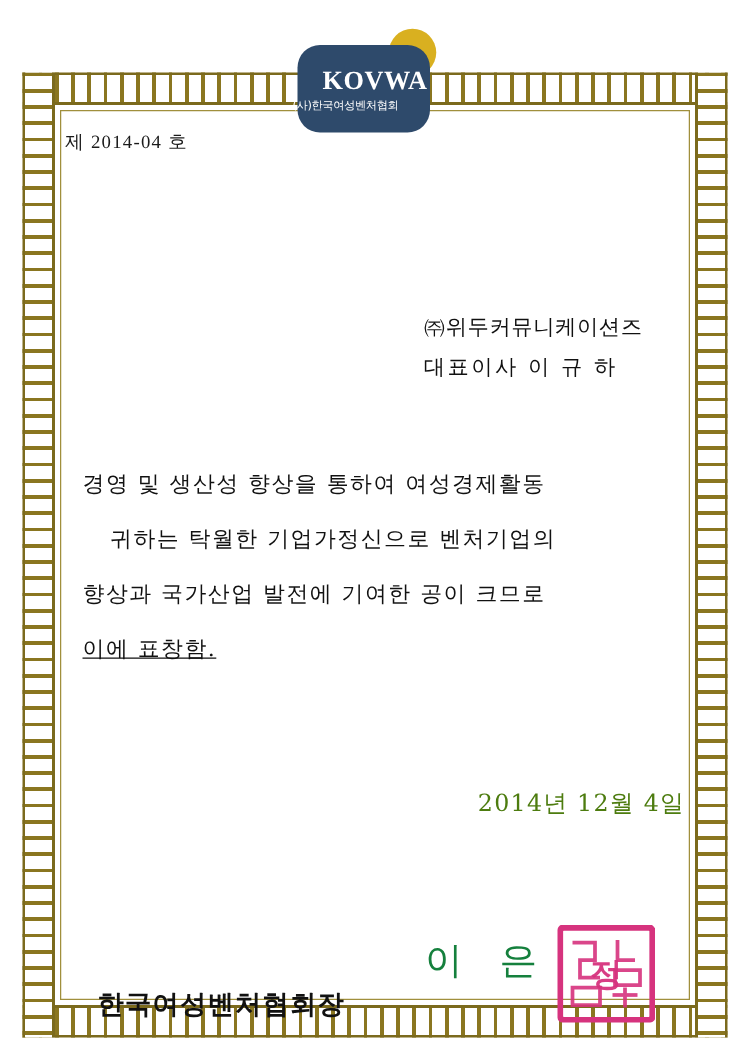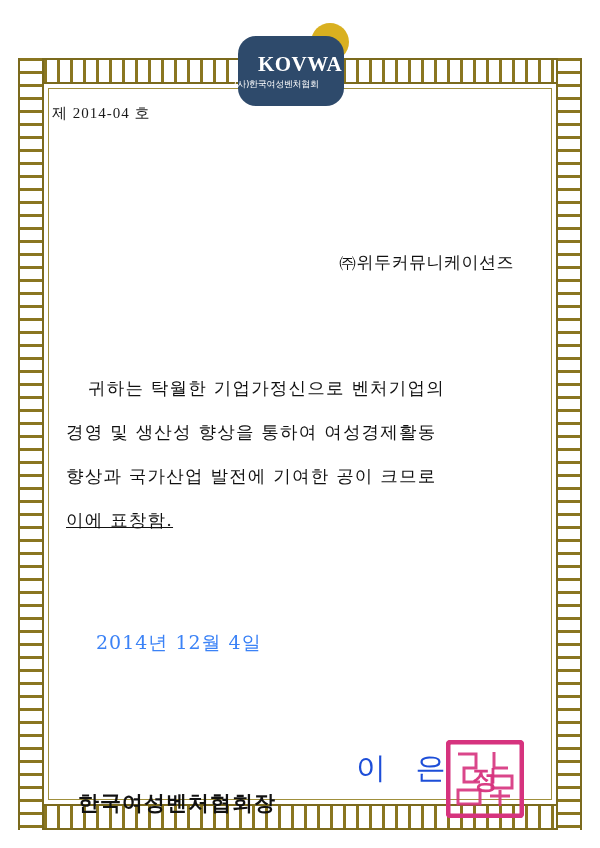--- a/index.html
+++ b/index.html
@@ -174,27 +174,27 @@
   }
   .body-text .ln { display: block; white-space: nowrap; }
   .body-text .ln-indent { padding-left: 22px; }
   .body-text .ln-last { letter-spacing: 1.2px; text-decoration: underline; }
 
   .date {
     position: absolute;
     left: 0;
     top: 552px;
     width: 496px;
-    text-align: left;
+    text-align: right;
     padding-left: 44px;
     box-sizing: border-box;
     font-family: "DejaVu Serif", serif;
     font-size: 19px;
     letter-spacing: 1px;
-    color: #3b82f6;
+    color: #4d7c0f;
   }
 
   .signature-row {
     position: absolute;
     left: 26px;
     top: 662px;
     width: 470px;
     height: 90px;
   }
   .signer-title {
@@ -203,26 +203,26 @@
     top: 22px;
     font-family: "DejaVu Serif", serif;
     font-weight: bold;
     font-size: 21px;
     letter-spacing: 1px;
     color: #111111;
     margin-top: 27px;
   }
   .signer-name {
     position: absolute;
-    left: 278px;
+    left: 262px;
     top: 8px;
     font-family: "DejaVu Serif", serif;
     font-size: 30px;
     letter-spacing: 10px;
-    color: #1d4ed8;
+    color: #15803d;
   }
 
   .seal {
     position: absolute;
     left: 368px;
     top: 0px;
     width: 78px;
     height: 78px;
   }
   .seal-svg { display: block; }
@@ -262,25 +262,26 @@
     <div class="logo-text-sub">(사)한국여성벤처협회</div>
   </div>
 
   <div class="content">
 
     <div class="doc-number">제 2014-04 호</div>
 
 
     <div class="recipient">
       <div class="line1">㈜위두커뮤니케이션즈</div>
+      <div class="line2">대표이사 이 규 하</div>
     </div>
 
     <div class="body-text">
+      <span class="ln">경영 및 생산성 향상을 통하여 여성경제활동</span>
       <span class="ln ln-indent">귀하는 탁월한 기업가정신으로 벤처기업의</span>
-      <span class="ln">경영 및 생산성 향상을 통하여 여성경제활동</span>
       <span class="ln">향상과 국가산업 발전에 기여한 공이 크므로</span>
       <span class="ln ln-last">이에 표창함.</span>
     </div>
 
     <div class="date">2014년 12월 4일</div>
 
     <div class="signature-row">
       <div class="signer-title">한국여성벤처협회장</div>
       <div class="signer-name">이 은</div>
       <div class="seal">

